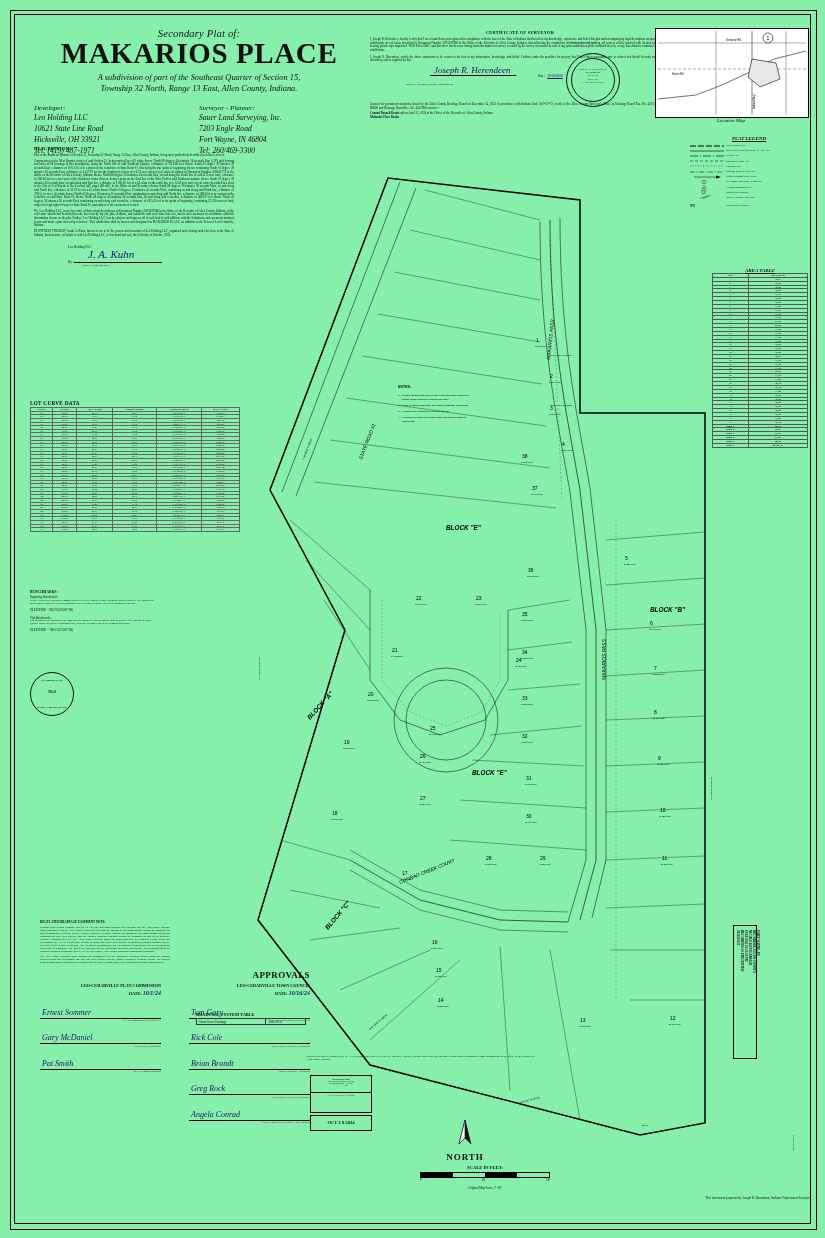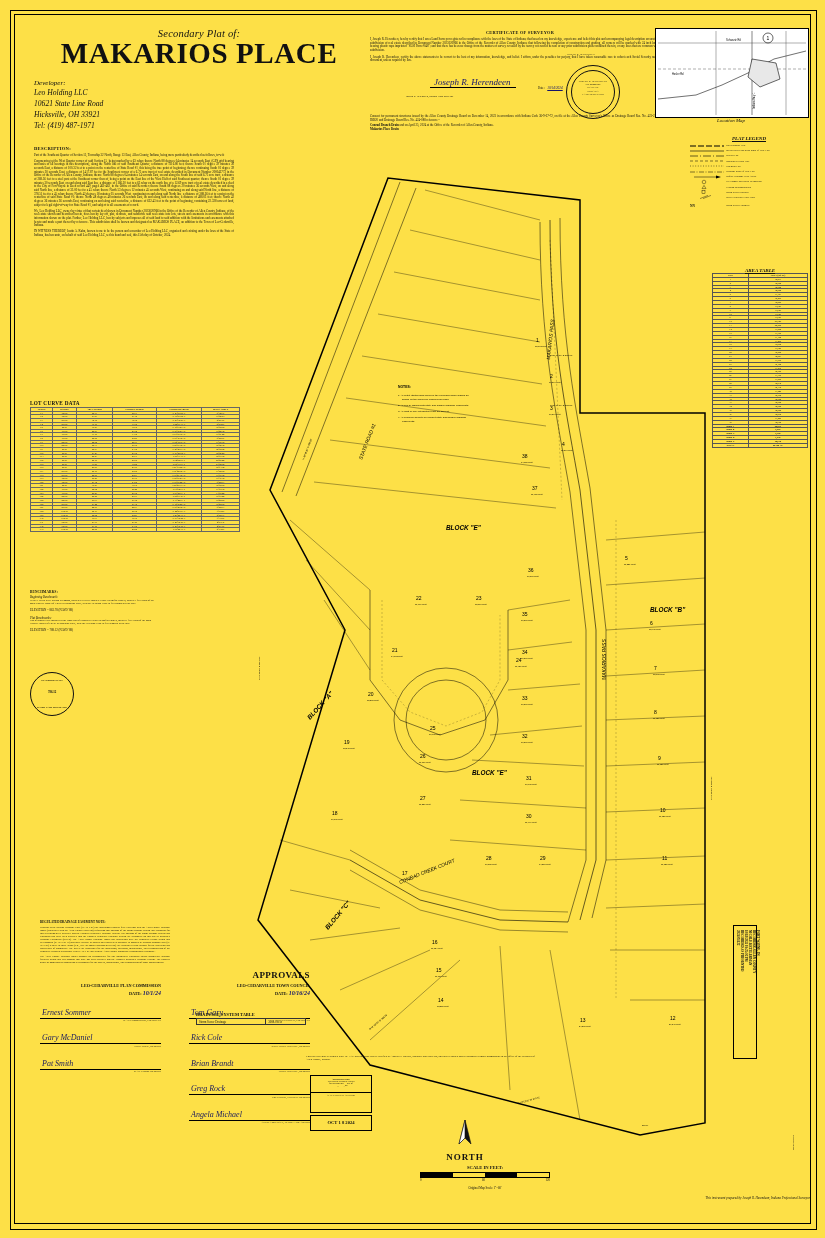--- a/index.html
+++ b/index.html
@@ -1,17 +1,17 @@
 <!DOCTYPE html>
 <html><head>
 <meta charset="utf-8">
 <style>
   html,body{margin:0;padding:0;background:#ffffff;}
   body{width:825px;height:1238px;font-family:"Liberation Serif",serif;color:#111;}
-  .sheet{position:relative;width:825px;height:1238px;overflow:hidden;background:#fde047;}
+  .sheet{position:relative;width:825px;height:1238px;overflow:hidden;background:#86efac;}
   .border-outer{position:absolute;left:10px;top:10px;width:805px;height:1218px;border:1.5px solid #000;}
   .border-inner{position:absolute;left:14px;top:14px;width:795px;height:1208px;border:0.5px solid #000;}
 
   
   .abs{position:absolute;}
   .xtiny{font-size:2.6px;line-height:1.12;}
   .b{font-weight:bold;}
   .i{font-style:italic;}
   .u{text-decoration:underline;}
 
@@ -135,46 +135,68 @@
 </head>
 <body>
 
 <div class="sheet">
   <div class="border-outer"></div>
   <div class="border-inner"></div>
 
   <div class="abs" id="title-area">
     <div class="secondary">Secondary Plat of:</div>
     <div class="bigtitle">MAKARIOS PLACE</div>
+    <div class="subt">
+      <div>A subdivision of part of the Southeast Quarter of Section 15,</div>
+      <div>Township 32 North, Range 13 East, Allen County, Indiana.</div>
+    </div>
     <div class="dev-cols">
       <div class="dev-col">
         <div class="dev-h">Developer:</div>
         <div class="dev-l">
           <div>Leo Holding LLC</div>
           <div>10621 State Line Road</div>
           <div>Hicksville, OH 33921</div>
           <div>Tel: (419) 487-1971</div>
         </div>
       </div>
+      <div class="dev-col">
+        <div class="dev-h">Surveyor - Planner:</div>
+        <div class="dev-l">
+          <div>Sauer Land Surveying, Inc.</div>
+          <div>7203 Engle Road</div>
+          <div>Fort Wayne, IN 46804</div>
+          <div>Tel: 260/469-3300</div>
+        </div>
+      </div>
     </div>
   </div>
 
   <div class="abs" id="desc">
     <div class="h">DESCRIPTION:</div>
     <p>Part of the Southeast Quarter of Section 15, Township 32 North, Range 13 East, Allen County, Indiana, being more particularly described as follows, to-wit:</p>
     <p>Commencing at the West Quarter corner of said Section 15, being marked by a 63 rebar; thence North 88 degrees 04 minutes 14 seconds East, (GPS grid bearing and basis of all bearings in this description), along the North line of said Southeast Quarter, a distance of 1116.80 feet; thence South 01 degree 39 minutes 30 seconds East, a distance of 100.32 feet to a point on the centerline of State Road #1, this being the true point of beginning; thence continuing South 01 degree 39 minutes 30 seconds East, a distance of 1417.87 feet to the Southwest corner of a 6.75 acre tract of real estate described in Document Number 200042772 in the Office of the Recorder of Allen County, Indiana; thence North 88 degrees 04 minutes 14 seconds East, on and along the South line of said 6.75 acre tract, a distance of 268.56 feet to a steel post at the Southeast corner thereof, being a point on the East line of the West Half of said Southeast quarter; thence South 01 degree 39 minutes 30 seconds East, on and along said East line, a distance of 1166.20 feet to a 63 rebar on the north line of a 12.69 acre tract of real estate described in a deed to the City of Fort Wayne in Deed record 449, pages 461-462, in the Office of said Recorder; thence South 88 degrees 20 minutes 36 seconds West, on and along said North line, a distance of 33.00 feet to a 45 rebar; thence North 53 degrees 12 minutes 45 seconds West, continuing on and along said North line, a distance of 378.51 feet to a 45 rebar; thence North 42 degrees 18 minutes 05 seconds West, continuing on and along said North line, a distance of 388.26 feet to a point on the centerline of said State Road #1; thence North 48 degrees 48 minutes 26 seconds East, on and along said centerline, a distance of 488.03 feet; thence North 42 degrees 36 minutes 36 seconds East, continuing on and along said centerline, a distance of 622.43 feet to the point of beginning, containing 22.328 acres of land, subject to legal right-of-way for State Road #1, and subject to all easements of record.</p>
     <p>We, Leo Holding LLC, owner by virtue of that certain deed shown in Document Number 2023020966 in the Office of the Recorder of Allen County, Indiana, of the real estate shown and described herein, does hereby lay off, plat, dedicate, and subdivide said real estate into lots, streets and easements in accordance with this information shown on the plat. Further, Leo Holding LLC, hereby subjects and imposes all of said land to said addition with the limitations and easements attached hereto and made a part thereof by reference. This subdivision shall be known and designated as MAKARIOS PLACE, an addition to the Town of Leo-Cedarville, Indiana.</p>
     <p>IN WITNESS THEREOF, Justin A. Kuhn, known to me to be the person and a member of Leo Holding LLC, organized and existing under the laws of the State of Indiana, has hereunto, on behalf of said Leo Holding LLC, set his hand and seal, this 15th day of October, 2024.</p>
+    <div class="sig-wrap">
+      <div style="margin-left:34px">Leo Holding LLC</div>
+      <div style="margin-top:6px;margin-left:34px;position:relative;">
+        <span>By:</span>
+        <span class="sigline"></span>
+        <span class="handwrite" style="position:absolute;left:20px;top:-7px;font-size:11px;">J. A. Kuhn</span>
+      </div>
+      <div style="margin-left:48px;font-size:2.8px">Justin A. Kuhn, Member</div>
+    </div>
   </div>
 
   <div class="abs" id="cert">
     <div class="ch">CERTIFICATE OF SURVEYOR</div>
     <p>I, Joseph R. Herendeen, hereby certify that I am a Land Surveyor registered in compliance with the laws of the State of Indiana; that based on my knowledge, experience and belief this plat and accompanying legal description accurately depicts a subdivision of real estate described in Document Number 2023020966 in the Office of the Recorder of Allen County, Indiana; that following the completion of construction and grading, all corners will be marked with 24 inch long #5 rebars bearing plastic caps imprinted "SLSI Firm #048"; and that there has been no change from the matters of survey revealed by the survey referenced hereon or any prior subdivision plats contained therein, or any lines that are common with this new subdivision.</p>
     <p>I, Joseph R. Herendeen, certify the above statements to be correct to the best of my information, knowledge, and belief.  I affirm, under the penalties for perjury, that I have taken reasonable care to redact each Social Security number in this document, unless required by law.</p>
-    <div style="margin-top:12px;position:relative;height:26px;">
+    <div style="margin-top:0;position:relative;height:26px;">
       <div style="position:absolute;left:60px;top:12px;width:86px;border-bottom:0.6px solid #000;"></div>
       <div class="handwrite" style="position:absolute;left:64px;top:2px;font-size:9px;">Joseph R. Herendeen</div>
       <div style="position:absolute;left:36px;top:20px;font-size:2.6px;">Joseph R. Herendeen, Indiana Land Surveyor</div>
       <div style="position:absolute;left:168px;top:11px;font-size:3px;">
         <span>Date:</span>
         <span class="u handwrite" style="margin-left:2px;font-size:3.4px;">10/14/2024</span>
       </div>
 
       <div class="seal" style="left:196px;top:-10px;">
         <div class="inner"></div>
@@ -849,21 +871,21 @@
         <div class="app-cap">WEST TOWN COUNCIL, MEMBER</div>
         <div class="app-sig">
             <span class="scribble">Brian Brandt</span>
           </div>
         <div class="app-cap">TOWN COUNCIL, MEMBER</div>
         <div class="app-sig">
             <span class="scribble">Greg Rock</span>
           </div>
         <div class="app-cap">GREG ROCK, COUNCIL MEMBER</div>
         <div class="app-sig">
-            <span class="scribble">Angela Michael</span>
+            <span class="scribble">Angela Conrad</span>
           </div>
         <div class="app-cap">ANGELA MICHAEL, CLERK—TREASURER</div>
       </div>
     </div>
 
   </div>
 
   <div class="abs" id="dst">
     <div class="dh">DRAINAGE SYSTEM TABLE</div>
     <table>

